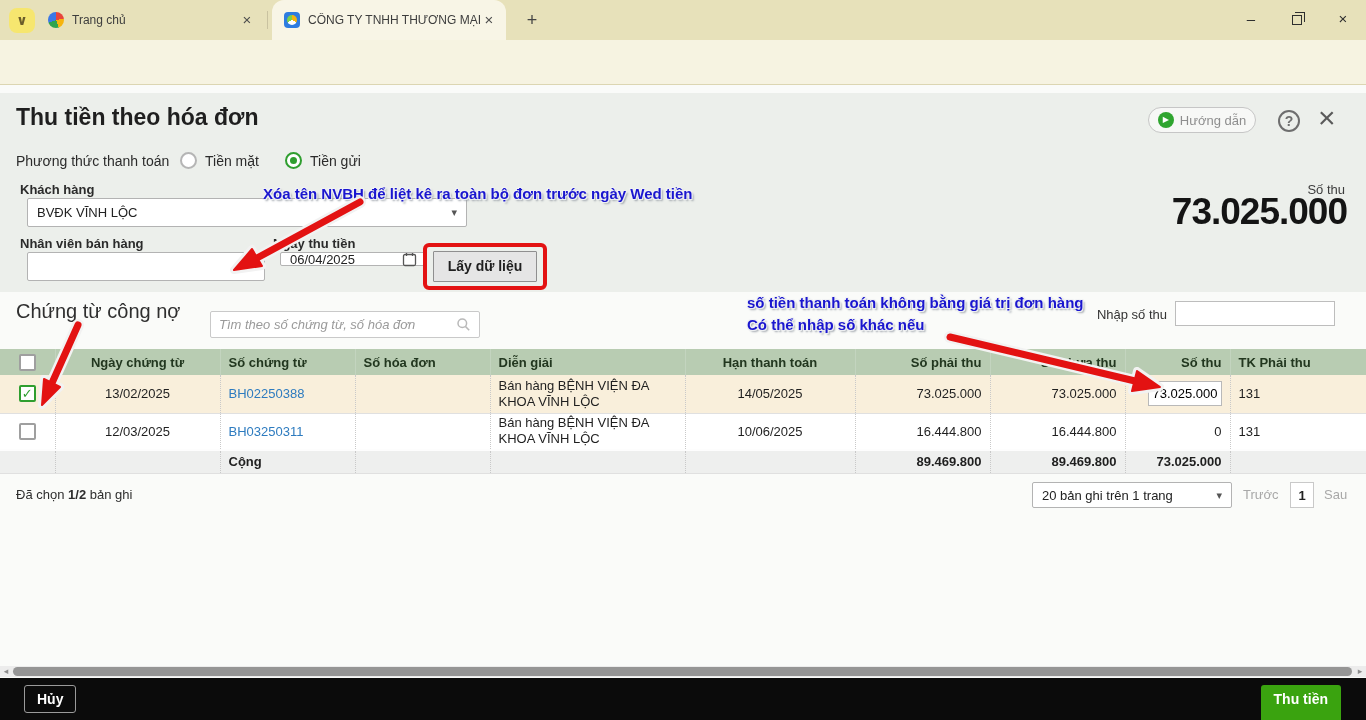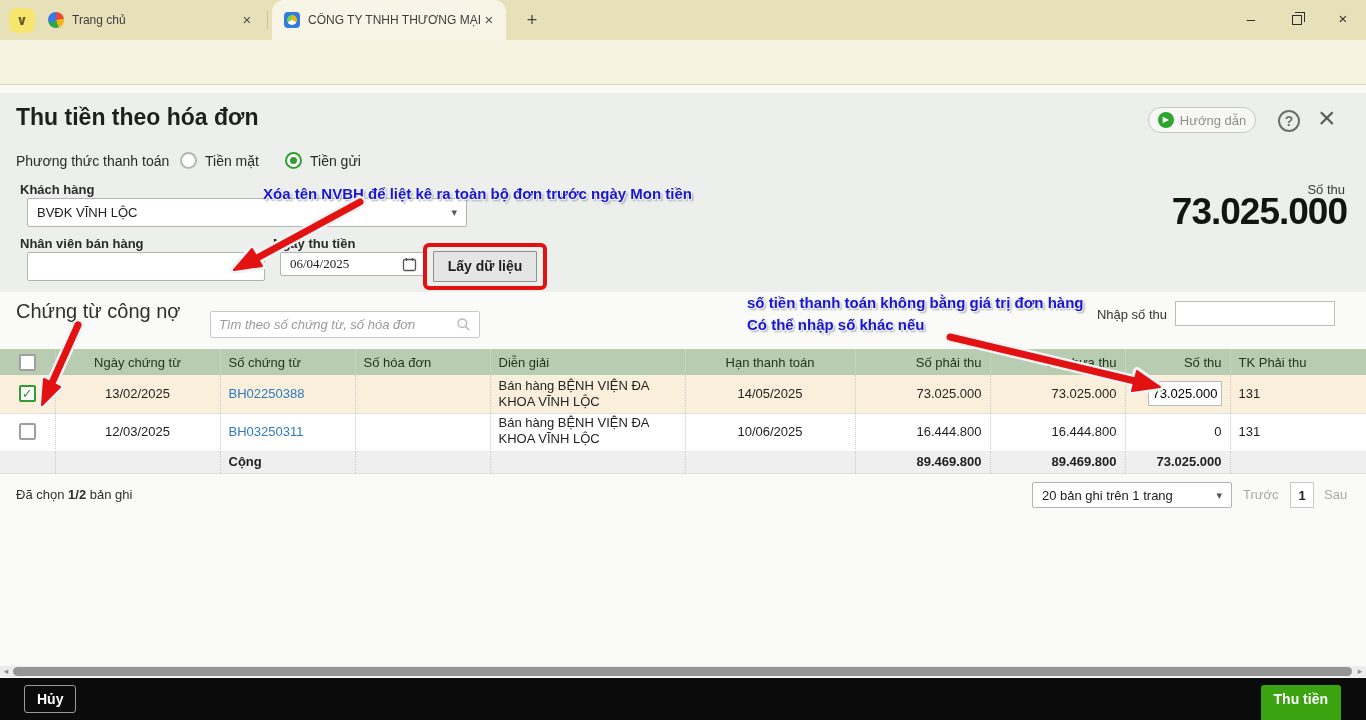--- a/index.html
+++ b/index.html
@@ -61,39 +61,39 @@
   .kh-label { left:20px; top:97px; }
   .selectbox { position:absolute; background:#fff; border:1px solid #b3b3b3; border-radius:2px; display:flex; align-items:center; padding:0 9px; font-size:13px; color:#222; cursor:pointer;margin-left:7px; }
   .kh-select { left:20px; top:113px; width:440px; height:29px; }
   .caret { margin-left:auto; font-size:11px; color:#555; }
   .sothu-label { position:absolute; right:21px; top:97px; font-size:13px; color:#3c3c3c; }
   .sothu-value { position:absolute; right:19px; top:106px; font-size:37px; font-weight:bold; color:#141414; letter-spacing:-1px; }
 
   .nv-label { left:20px; top:151px; }
   .nv-select { left:20px; top:167px; width:238px; height:29px; }
   .date-label { left:273px; top:151px; }
-  .date-input { left:273px; top:167px; width:147px; height:24px; cursor:text;font-family:Liberation Serif, serif; }
+  .date-input { left:273px; top:167px; width:147px; height:14px; cursor:text; }
   .cal-icon { margin-left:auto; }
   .getdata-btn { position:absolute; left:433px; top:166px; width:104px; height:31px; background:#e5e5e5; border:1px solid #8f8f8f; border-radius:1px; font-size:14px; font-weight:600; color:#1f1f1f; text-align:center; line-height:29px; cursor:pointer; }
   .red-rect { position:absolute; left:423px; top:158px; width:124px; height:47px; border:4px solid #e31212; border-radius:6px; pointer-events:none; z-index:30; }
 
   .note { position:absolute; font-size:15px; font-weight:bold; color:#1a16cf; text-shadow:1px 1px 0 #eceef0,-1px -1px 0 #f2f3f5,1px -1px 0 #eff0f2,-1px 1px 0 #eff0f2,2px 2px 2px #9aa0a8; z-index:25; }
   .note-1 { left:263px; top:100px; }
   .note-2 { left:747px; top:207px; line-height:22px; }
 
   .section-title { position:absolute; left:16px; top:215px; font-size:20px; color:#2f2f2f; }
   .search-box { position:absolute; left:210px; top:226px; width:270px; height:27px; background:#fff; border:1px solid #c9c9c9; border-radius:2px; display:flex; align-items:center; padding:0 8px; }
   .search-box input { flex:1; border:none; outline:none; font-size:13px; font-style:italic; color:#b91c1c; background:transparent; font-family:inherit; }
   .search-box input::placeholder { color:#9a9a9a; font-style:italic; }
   .amount-label { position:absolute; left:1060px; top:222px; width:107px; text-align:right; font-size:13px; color:#333; }
   .amount-input { position:absolute; left:1175px; top:216px; width:160px; height:25px; border:1px solid #bdbdbd; background:#fff; font-size:13px; padding:0 6px; font-family:inherit; }
 
   
   table.doc-table { position:absolute; left:0; top:264px; width:1366px; border-collapse:collapse; table-layout:fixed; font-size:13px; }
-  .doc-table th { background:#b8ccb2; color:#22371f; font-weight:normal; height:26px; padding:0 8px; border-left:1px solid #c3d4bf; }
+  .doc-table th { background:#b8ccb2; color:#22371f; font-weight:bold; height:26px; padding:0 8px; border-left:1px solid #c3d4bf; }
   .doc-table th:first-child { border-left:none; }
   .doc-table td { padding:0 8px; color:#1f1f1f; border-left:1px dotted #c9c9c9; }
   .doc-table td:first-child { border-left:none; }
   tr.row-1 { height:38px; background:#f9efdb; }
   tr.row-2 { height:37px; background:#ffffff; border-top:1px solid #e0e0e0; }
   tr.row-total { height:23px; background:#eeefee; border-top:2px solid #fdfdfd; border-bottom:1px solid #e0e0e0; }
   tr.row-total td { font-weight:bold; }
   .c-center { text-align:center; } .c-right { text-align:right; } .c-left { text-align:left; }
   .link { color:#2d7bbf; cursor:pointer; }
   .desc { line-height:16px; padding-top:3px; padding-bottom:3px; }
@@ -207,21 +207,21 @@
       <span>06/04/2025</span>
       <svg class="cal-icon" width="15" height="15" viewBox="0 0 15 15">
         <rect x="1.5" y="2.5" width="12" height="11" rx="1.5" fill="none" stroke="#555" stroke-width="1.3"></rect>
         <line x1="4.5" y1="1" x2="4.5" y2="4" stroke="#555" stroke-width="1.3"></line>
         <line x1="10.5" y1="1" x2="10.5" y2="4" stroke="#555" stroke-width="1.3"></line>
       </svg>
     </div>
     <div class="getdata-btn">Lấy dữ liệu</div>
     <div class="red-rect"></div>
 
-    <div class="note note-1">Xóa tên NVBH để liệt kê ra toàn bộ đơn trước ngày Mon tiền</div>
+    <div class="note note-1">Xóa tên NVBH để liệt kê ra toàn bộ đơn trước ngày Wed tiền</div>
 
     <div class="section-title">Chứng từ công nợ</div>
     <div class="search-box">
       <input type="text" placeholder="Tìm theo số chứng từ, số hóa đơn" style="">
       <svg width="15" height="15" viewBox="0 0 15 15">
         <circle cx="6.3" cy="6.3" r="4.3" fill="none" stroke="#b9b9b9" stroke-width="1.5"></circle>
         <line x1="9.6" y1="9.6" x2="13.2" y2="13.2" stroke="#b9b9b9" stroke-width="1.5"></line>
       </svg>
     </div>
 

